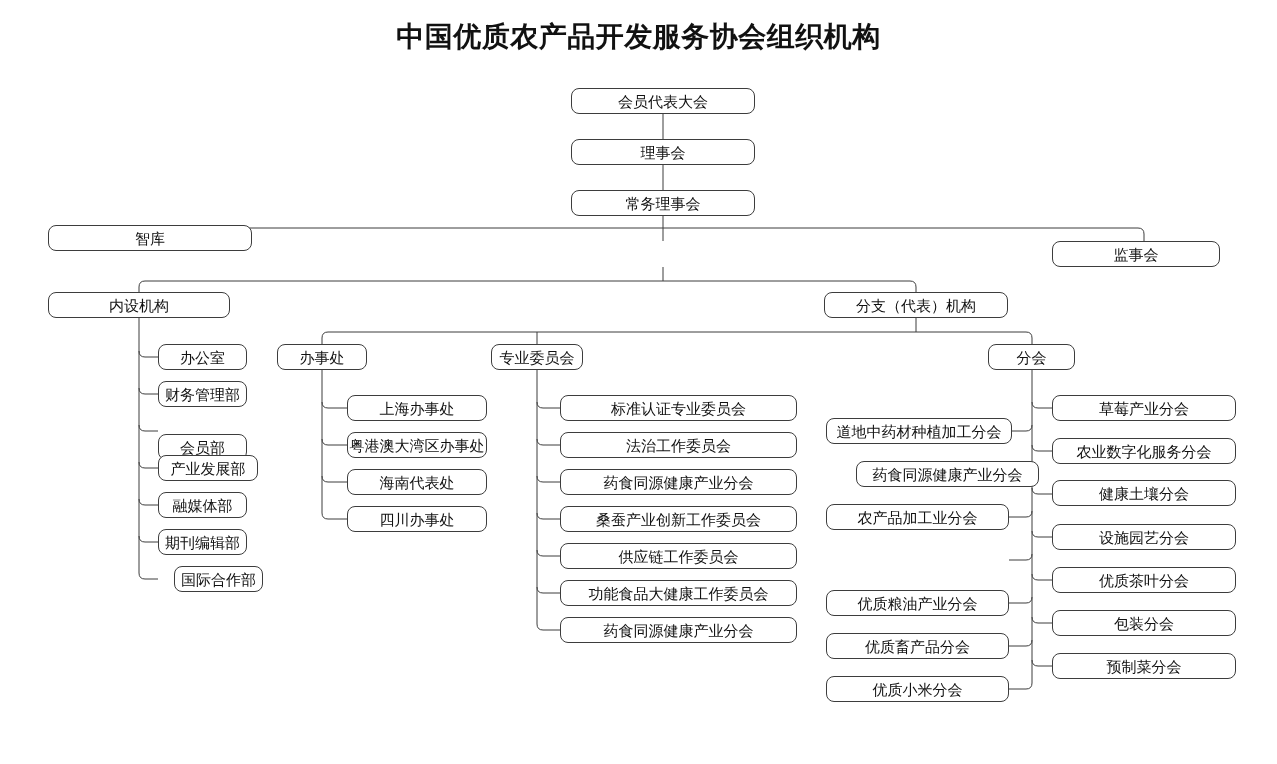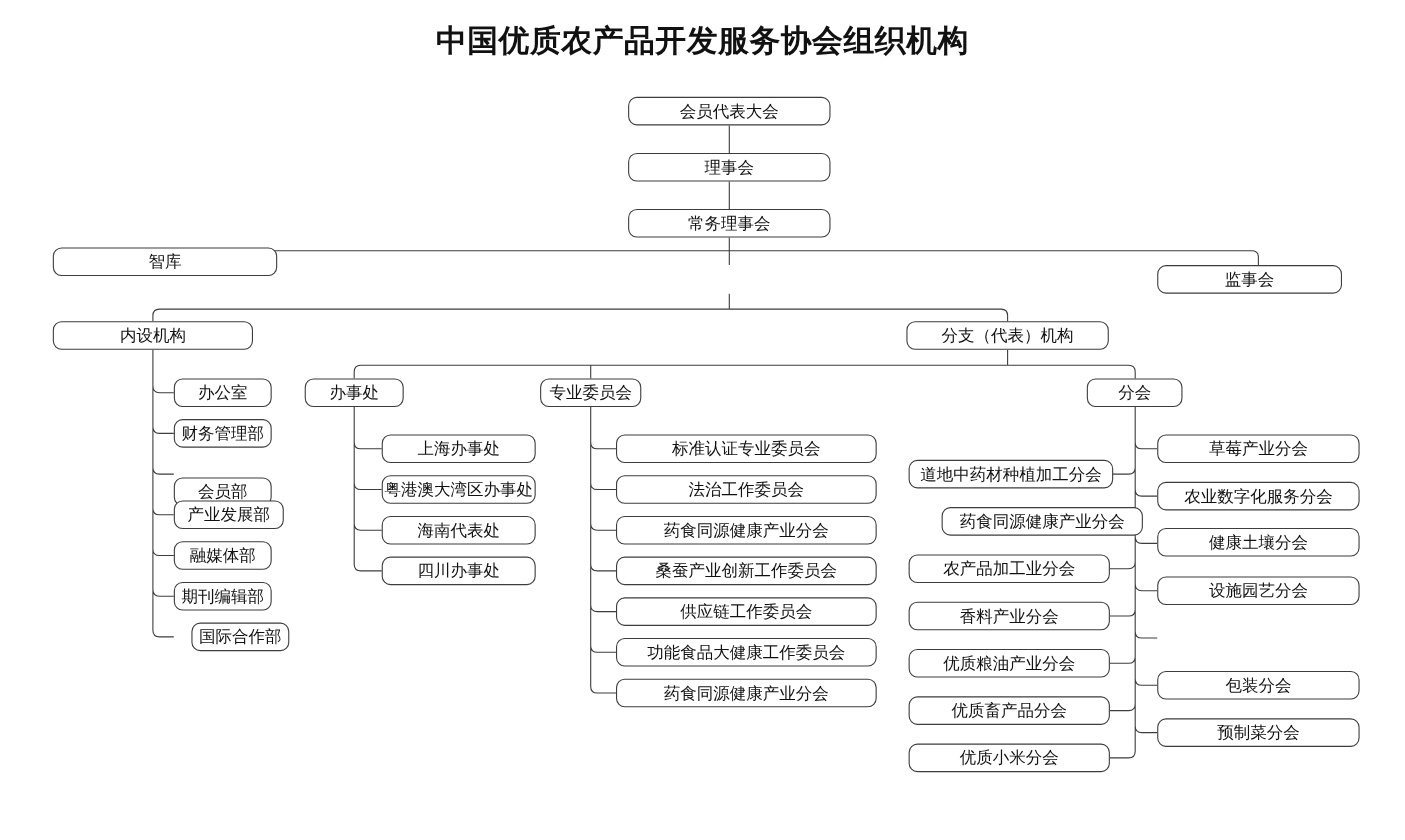--- a/index.html
+++ b/index.html
@@ -141,25 +141,25 @@
   <div class="node" style="left:560px;top:432px;width:237px">法治工作委员会</div>
   <div class="node" style="left:560px;top:469px;width:237px">药食同源健康产业分会</div>
   <div class="node" style="left:560px;top:506px;width:237px">桑蚕产业创新工作委员会</div>
   <div class="node" style="left:560px;top:543px;width:237px">供应链工作委员会</div>
   <div class="node" style="left:560px;top:580px;width:237px">功能食品大健康工作委员会</div>
   <div class="node" style="left:560px;top:617px;width:237px">药食同源健康产业分会</div>
 
   <div class="node" style="left:826px;top:418px;width:186px">道地中药材种植加工分会</div>
   <div class="node" style="left:856px;top:461px;width:183px">药食同源健康产业分会</div>
   <div class="node" style="left:826px;top:504px;width:183px">农产品加工业分会</div>
-  <div class="node" style="left:826px;top:547px;width:183px">香料产业分会</div>
   <div class="node" style="left:826px;top:590px;width:183px">优质粮油产业分会</div>
   <div class="node" style="left:826px;top:633px;width:183px">优质畜产品分会</div>
   <div class="node" style="left:826px;top:676px;width:183px">优质小米分会</div>
 
   <div class="node" style="left:1052px;top:395px;width:184px">草莓产业分会</div>
   <div class="node" style="left:1052px;top:438px;width:184px">农业数字化服务分会</div>
   <div class="node" style="left:1052px;top:480px;width:184px">健康土壤分会</div>
   <div class="node" style="left:1052px;top:524px;width:184px">设施园艺分会</div>
+  <div class="node" style="left:1052px;top:567px;width:184px">优质茶叶分会</div>
   <div class="node" style="left:1052px;top:610px;width:184px">包装分会</div>
   <div class="node" style="left:1052px;top:653px;width:184px">预制菜分会</div>
 
 </div>
 
 </body></html>

